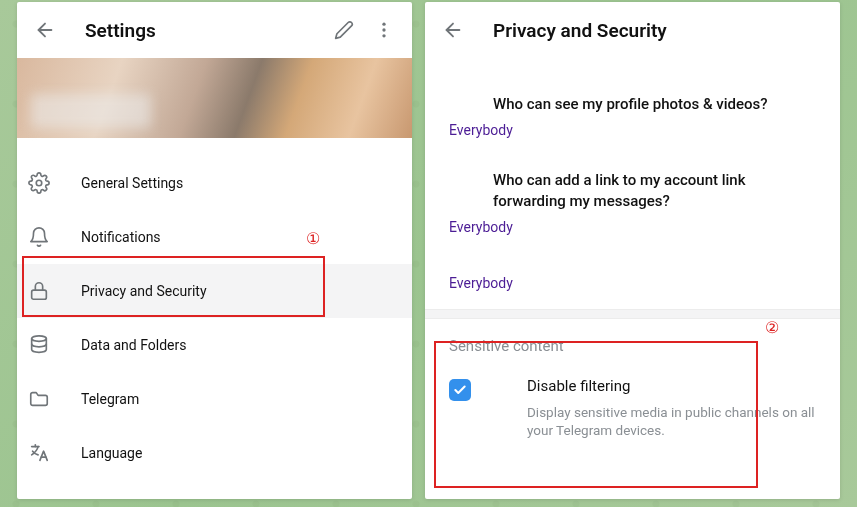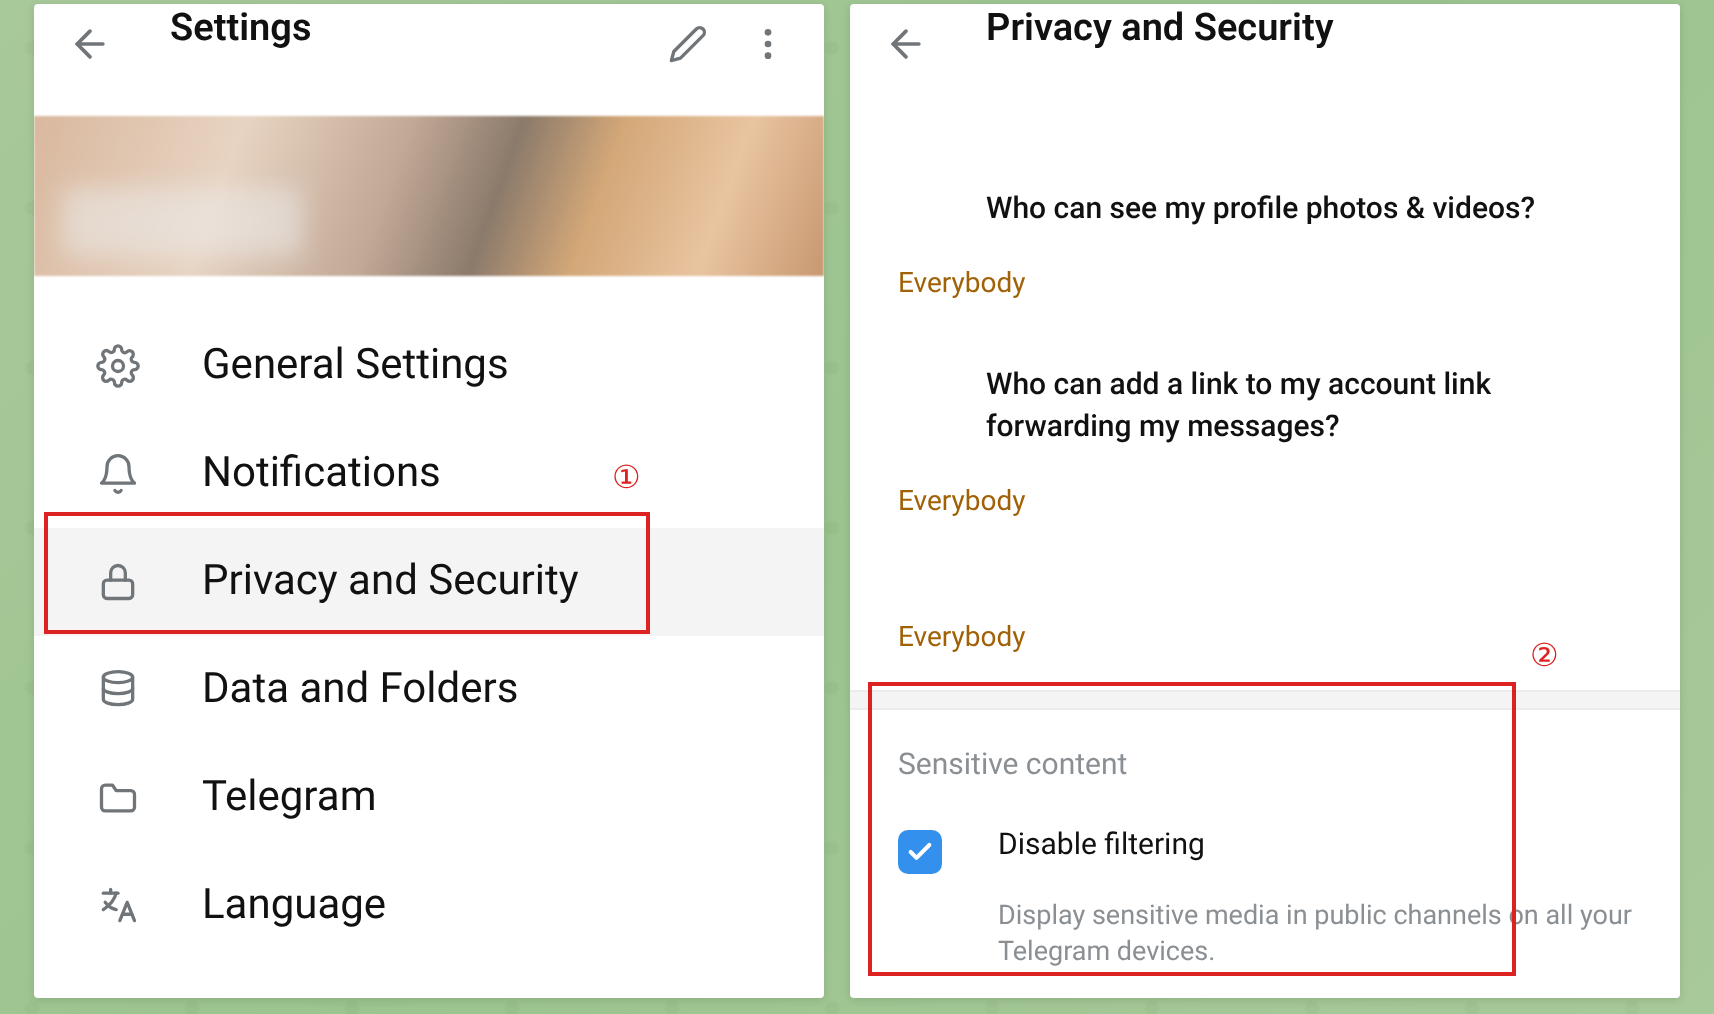--- a/index.html
+++ b/index.html
@@ -21,21 +21,21 @@
     position: absolute;
     background: #fff;
     border-radius: 2px;
     box-shadow: 0 1px 4px rgba(0,0,0,0.12);
     overflow: hidden;
   }
   .panel-left { left: 17px; top: 2px; width: 395px; height: 497px; }
   .panel-right { left: 425px; top: 2px; width: 415px; height: 497px; }
 
   .header {
-    display: flex; align-items: flex-start;
+    display: flex; align-items: center;
     height: 56px;
     padding: 0 8px;
   }
   .header .title {
     font-size: 19px; font-weight: 600; color: #111;
     margin-left: 20px; flex: 1;
   }
   .icon-btn {
     width: 40px; height: 40px;
     display: flex; align-items: center; justify-content: center;
@@ -56,57 +56,58 @@
     width: 120px; height: 34px;
     background: rgba(235,235,235,0.55);
     filter: blur(6px);
     border-radius: 4px;
   }
 
   .menu { padding-top: 18px; }
   .menu-item {
     display: flex; align-items: center;
     height: 54px;
-    padding: 0 30px;
+    padding: 0 10px;
     cursor: pointer;
     color: #111;
-    font-size: 21px;
+    font-size: 14px;
   }
   .menu-item.active { background: #f4f4f5; }
   .menu-icon {
     width: 24px; height: 24px;
     margin-right: 30px;
     color: #707579;
     display:flex; align-items:center; justify-content:center;
   }
 
   .setting-block { padding: 14px 24px 18px; }
   .setting-title { font-size: 15px; font-weight: 500; color: #111; line-height: 1.35; margin-left: 44px; }
-  .setting-value { font-size: 14px; color: #a16207; margin-top: 20px; }
+  .setting-value { font-size: 14px; color: #4c1d95; margin-top: 8px; }
 
   .section-divider { height: 10px; background: #f4f4f5; border-top: 1px solid #ececec; border-bottom: 1px solid #ececec; }
   .section-header {
     padding: 18px 24px 6px;
     font-size: 15px; font-weight: 400; color: #8a8f94;
   }
   .check-row {
     display: flex; align-items: flex-start;
     padding: 16px 24px 24px;
+    gap: 28px;
   }
   .checkbox {
     width: 22px; height: 22px;
     border-radius: 5px;
     background: #3390ec;
     display: flex; align-items: center; justify-content: center;
     flex-shrink: 0;
     margin-right: 28px;
     margin-top: 2px;
   }
   .check-label { font-size: 15px; color: #111; font-weight: 400; }
-  .check-desc { font-size: 13.5px; color: #8a8f94; margin-top: 18px; line-height: 1.35; }
+  .check-desc { font-size: 13.5px; color: #8a8f94; margin-top: 8px; line-height: 1.35; }
 
   .annot {
     position: absolute;
     border: 2px solid #d22;
     pointer-events: none;
   }
   .annot-num {
     position: absolute;
     color: #d22;
     font-size: 16px;

